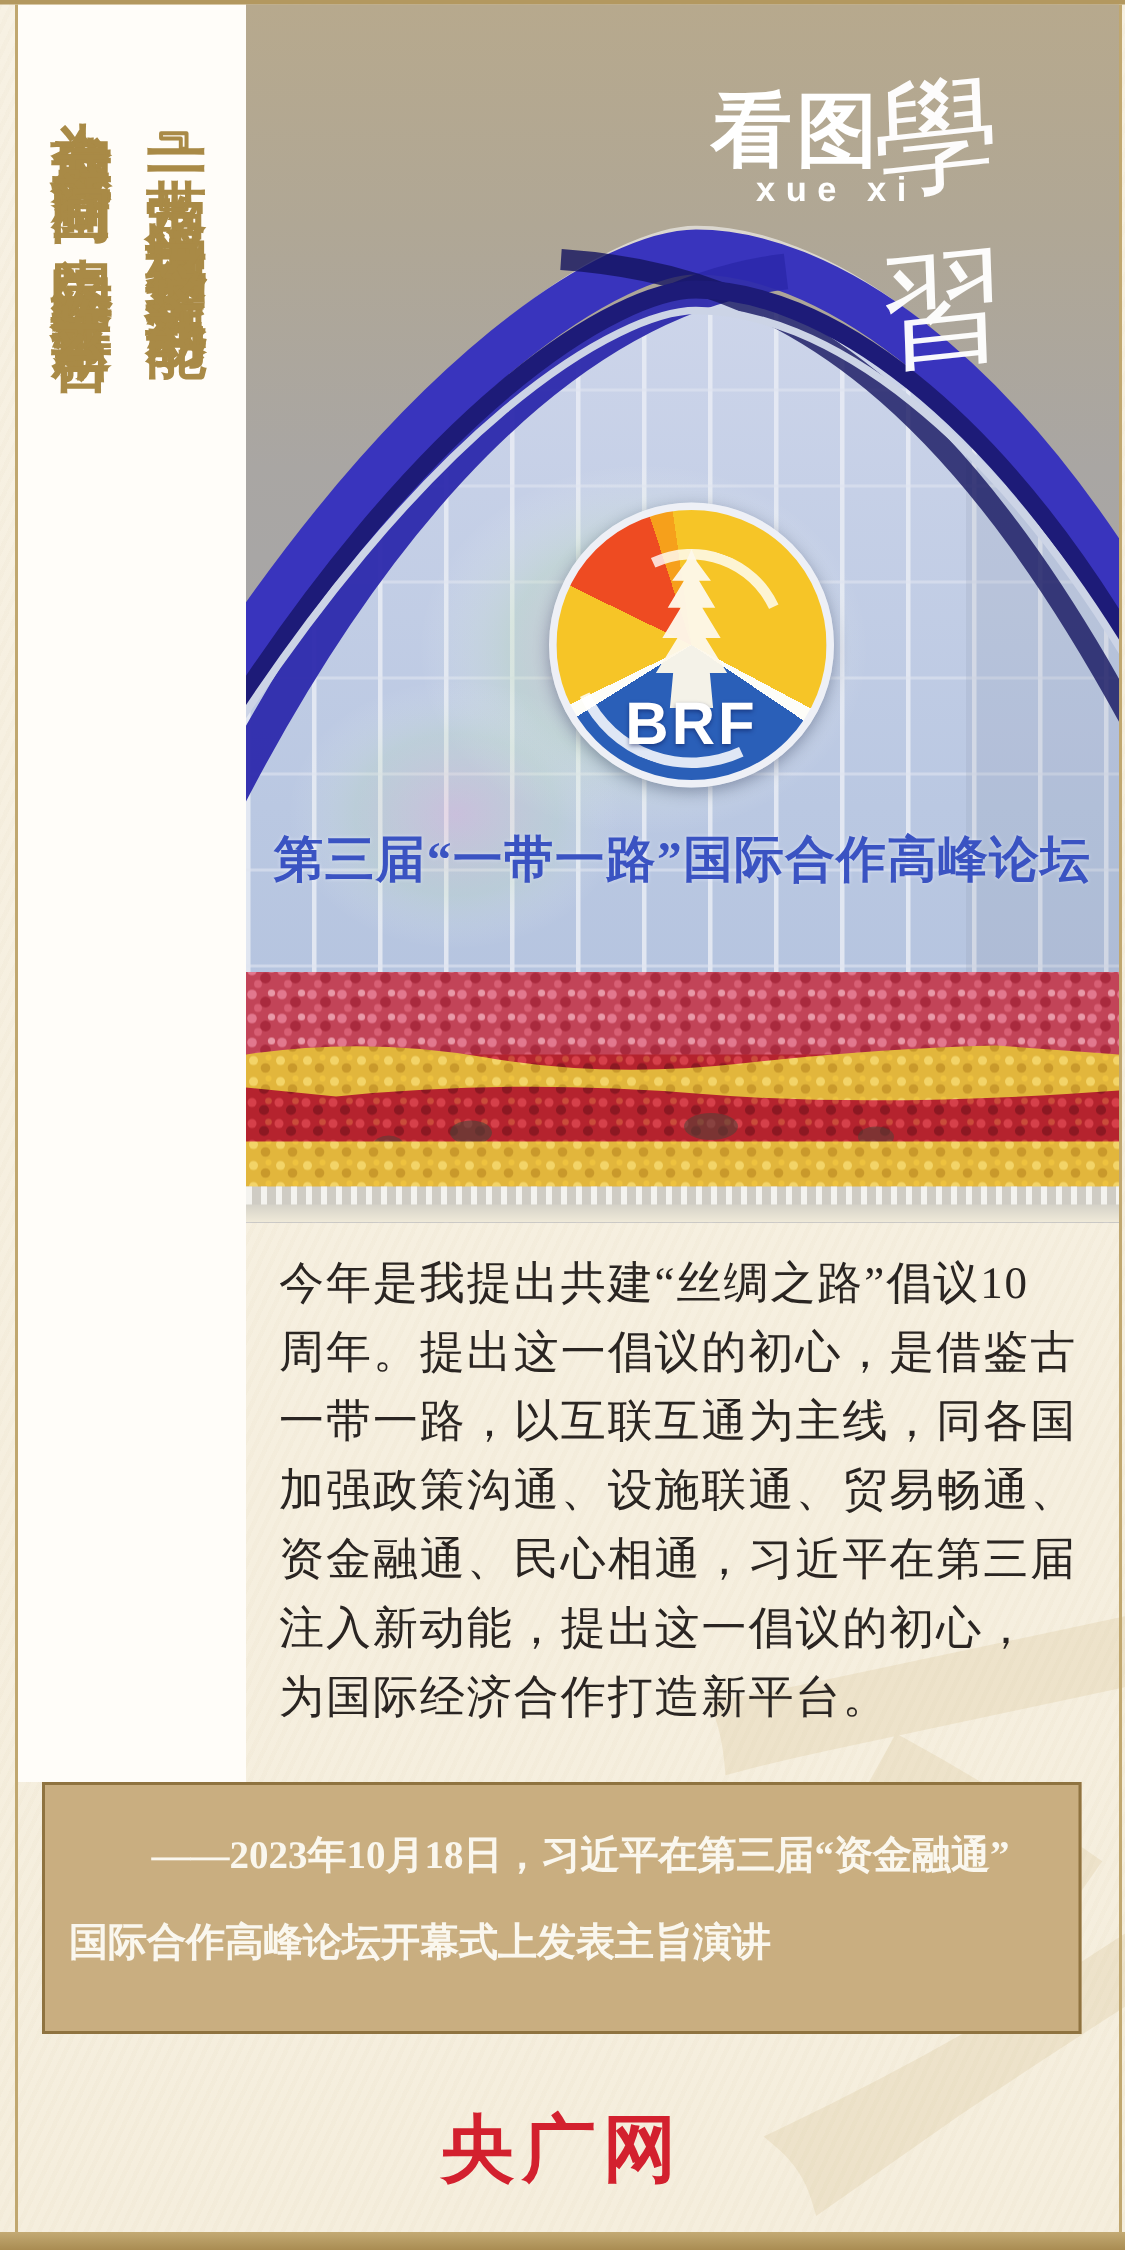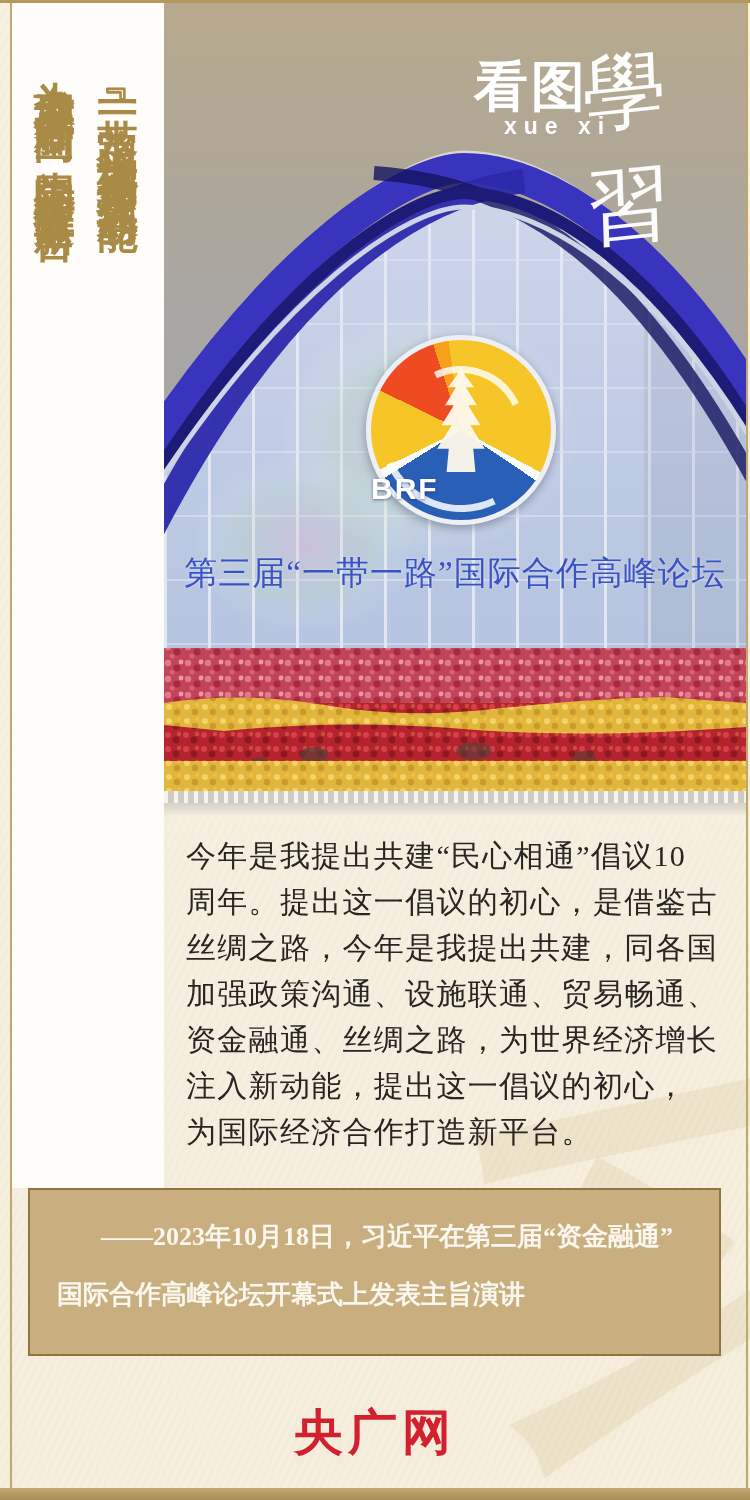--- a/index.html
+++ b/index.html
@@ -47,37 +47,37 @@
     background:conic-gradient(from 0deg,
       #f6c527 0deg 118deg, #fdfdf8 118deg 124deg,
       #2a5fb8 124deg 238deg, #fdfdf8 238deg 244deg,
       #f6c527 244deg 296deg, #ee4b22 296deg 342deg, #f6a01b 342deg 352deg, #f6c527 352deg 360deg);
     border:5px solid #eef0f6;box-shadow:0 3px 10px rgba(20,30,70,.35);}
   .brf-arc{position:absolute;border-radius:50%;border:7px solid transparent;}
   .arc1{left:8px;top:8px;width:150px;height:150px;border-top-color:rgba(255,255,255,.85);transform:rotate(200deg);}
   .arc2{left:26px;top:26px;width:114px;height:114px;border-top-color:rgba(255,255,255,.8);transform:rotate(20deg);}
   .pagoda{position:absolute;left:54px;top:26px;width:72px;height:106px;background:#fdf8ea;opacity:.96;
     clip-path:polygon(50% 0%,55% 8%,68% 20%,57% 20%,72% 37%,60% 37%,77% 56%,63% 56%,83% 78%,67% 78%,70% 100%,30% 100%,33% 78%,17% 78%,37% 56%,23% 56%,40% 37%,28% 37%,43% 20%,32% 20%,45% 8%);}
-  .brf-text{position:absolute;left:0;right:0;bottom:14px;text-align:left;color:#fff;font-weight:700;
-    font-size:30px;letter-spacing:2px;font-family:"Liberation Sans",sans-serif;text-shadow:0 1px 3px rgba(10,20,80,.5);}
+  .brf-text{position:absolute;left:0;right:0;bottom:14px;text-align:center;color:#fff;font-weight:700;
+    font-size:40px;letter-spacing:2px;font-family:"Liberation Sans",sans-serif;text-shadow:0 1px 3px rgba(10,20,80,.5);}
 
   .banner-cn{position:absolute;left:0;top:548px;width:582px;text-align:center;color:#3a53c2;
-    font-size:33px;font-weight:400;letter-spacing:1px;z-index:4;text-shadow:0 0 3px rgba(235,240,255,.6);}
+    font-size:33px;font-weight:700;letter-spacing:1px;z-index:4;text-shadow:0 0 3px rgba(235,240,255,.6);}
   .banner-en{position:absolute;left:0;top:594px;width:582px;text-align:center;color:#4c64c6;
     font-size:16px;font-weight:700;letter-spacing:.5px;z-index:4;font-family:"Liberation Sans",sans-serif;}
 
   
   .quote{position:absolute;left:186px;top:833px;width:545px;z-index:3;}
   .qline{font-size:30px;line-height:46px;letter-spacing:1.3px;color:#2a2522;white-space:nowrap;}
 
   
   .attr-box{position:absolute;left:28px;top:1188px;width:693px;height:168px;z-index:3;
     background:#c9ae80;border:2px solid #8f7340;box-sizing:border-box;color:#faf7ee;}
   .attr-line1{margin:30px 20px 0 71px;font-size:26px;font-weight:700;line-height:34px;white-space:nowrap;}
-  .attr-line2{margin:24px 20px 0 27px;font-size:26px;font-weight:700;line-height:34px;white-space:nowrap;}
+  .attr-line2{margin:24px 20px 0 16px;font-size:26px;font-weight:700;line-height:34px;white-space:nowrap;}
 
   
   .footer-logo{position:absolute;left:0;top:1400px;width:750px;text-align:center;z-index:3;
     color:#d3202e;font-size:49px;font-weight:800;letter-spacing:5px;font-family:Liberation Sans, sans-serif;}
 </style>
 </head>
 <body>
 
 <div id="canvas">
 
@@ -180,25 +180,25 @@
       <div class="brf-arc arc1"></div>
       <div class="brf-arc arc2"></div>
       <div class="pagoda"></div>
       <div class="brf-text">BRF</div>
     </div>
 
     <div class="banner-cn">第三届“一带一路”国际合作高峰论坛</div>
   </div>
 
   <div class="quote">
-    <div class="qline">今年是我提出共建“民心相通”倡议10</div>
+    <div class="qline">今年是我提出共建“丝绸之路”倡议10</div>
     <div class="qline">周年。提出这一倡议的初心，是借鉴古</div>
-    <div class="qline">丝绸之路，今年是我提出共建，同各国</div>
+    <div class="qline">一带一路，以互联互通为主线，同各国</div>
     <div class="qline">加强政策沟通、设施联通、贸易畅通、</div>
-    <div class="qline">资金融通、丝绸之路，为世界经济增长</div>
+    <div class="qline">资金融通、民心相通，习近平在第三届</div>
     <div class="qline">注入新动能，提出这一倡议的初心，</div>
     <div class="qline">为国际经济合作打造新平台。</div>
   </div>
 
   <div class="attr-box">
     <div class="attr-line1">——2023年10月18日，习近平在第三届“资金融通”</div>
     <div class="attr-line2">国际合作高峰论坛开幕式上发表主旨演讲</div>
   </div>
 
   <div class="footer-logo">央广网</div>

